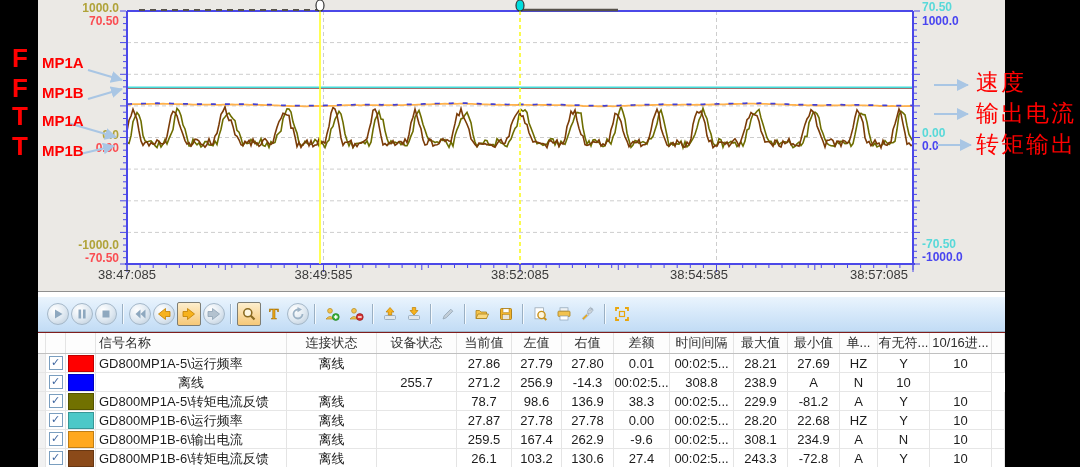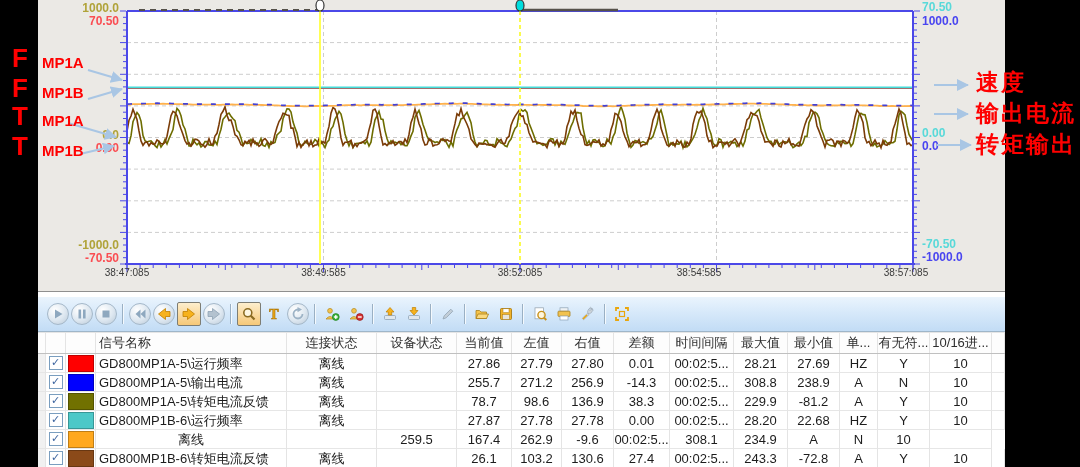--- a/index.html
+++ b/index.html
@@ -1,26 +1,26 @@
 <!DOCTYPE html>
 <html><head>
 <meta charset="utf-8">
 <style>
   html,body{margin:0;padding:0;background:#000;}
   body{font-family:"Liberation Sans",sans-serif;}
   #stage{position:relative;width:1080px;height:467px;background:#000;overflow:hidden;}
   
-  #app{position:absolute;left:38px;top:0;width:967px;height:353px;background:#e5e5e5;}
+  #app{position:absolute;left:38px;top:0;width:967px;height:353px;background:#7f1d1d;}
   
   #chart-panel{position:relative;width:967px;height:291px;background:#ebe9e5;}
   #chart-svg{position:absolute;left:0;top:0;}
   .axlbl{position:absolute;font-size:12px;font-weight:bold;line-height:13px;white-space:nowrap;}
   .axlbl.right{left:884px;}
   .axlbl.left{width:81px;text-align:right;left:0;}
-  .xlbl{position:absolute;top:267px;transform:translateX(-50%);font-size:10px;color:#3a3a3a;white-space:nowrap;}
+  .xlbl{position:absolute;top:267px;transform:translateX(-50%);font-size:13px;color:#3a3a3a;white-space:nowrap;}
   #divider{height:5px;background:#fff;border-top:1px solid #8f8f8f;}
   
   #toolbar{height:34px;background:linear-gradient(#eaf4fd,#d7e9fa 45%,#c2dcf5);border-bottom:1px solid #9fb6c9;display:flex;align-items:center;padding-left:8px;}
   .tbtn{width:22px;height:22px;margin:0 1px;display:flex;align-items:center;justify-content:center;flex:0 0 auto;}
   .tbtn.circle{border-radius:50%;background:radial-gradient(circle at 35% 30%,#ffffff,#dde7f0 55%,#b9c9d8);border:1px solid #a5b8c9;width:20px;height:20px;}
   .tbtn.selected{background:linear-gradient(#fdeecd,#f6c878);border:1px solid #7d7d74;border-radius:2px;}
   .tsep{width:1px;height:20px;background:#9ab0c4;border-right:1px solid #f4f9fd;margin:0 4px;flex:0 0 auto;}
   
   #sigtable{--cols:8px 20px 30px 191px 90px 80px 55px 50px 52px 56px 64px 54px 52px 38px 52px 62px 1fr;
             background:#fff;margin-top:1px;font-size:13px;color:#1c1c1c;}
@@ -29,21 +29,21 @@
   .tc{border-right:1px solid #e4e4e4;border-bottom:1px solid #e6e6e6;overflow:hidden;white-space:nowrap;text-align:center;}
   .trow.head .tc{border-bottom:none;background:#fdfdfd;}
   .tc.name{text-align:left;padding-left:3px;}
   .tc.ind{background:#f1f1f1;}
   .cb{display:inline-block;width:12px;height:12px;border:1px solid #7a9ebf;background:#fff;vertical-align:middle;line-height:11px;font-size:11px;color:#3f66a0;text-align:center;margin-top:-3px;}
   .swatch{display:inline-block;width:24px;height:15px;vertical-align:middle;margin-top:-3px;border:1px solid rgba(0,0,0,.25);}
   
   .annL{position:absolute;display:flex;align-items:flex-end;color:#f00;font-weight:bold;z-index:6;}
   .annL .main{font-size:26px;line-height:21px;}
   .annL .sub{font-size:15px;line-height:13px;margin-left:14px;}
-  .annR{position:absolute;left:976px;color:#f00;font-weight:bold;font-size:23px;line-height:25px;letter-spacing:2px;white-space:nowrap;z-index:6;}
+  .annR{position:absolute;left:976px;color:#f00;font-weight:normal;font-size:23px;line-height:25px;letter-spacing:2px;white-space:nowrap;z-index:6;}
   #arrows{position:absolute;left:0;top:0;z-index:5;pointer-events:none;}
 </style>
 </head>
 <body>
 
 <div id="stage">
 
   <div id="app">
 
     <div id="chart-panel">
@@ -242,21 +242,21 @@
       <div class="axlbl right" style="top: 15px; color: rgb(73, 69, 240);">1000.0</div>
       <div class="axlbl right" style="top: 127px; color: rgb(88, 217, 217);">0.00</div>
       <div class="axlbl right" style="top: 140px; color: rgb(73, 69, 240);">0.0</div>
       <div class="axlbl right" style="top: 238px; color: rgb(88, 217, 217);">-70.50</div>
       <div class="axlbl right" style="top: 251px; color: rgb(73, 69, 240);">-1000.0</div>
 
       <div class="xlbl" style="left:89px">38:47:085</div>
       <div class="xlbl" style="left:285.5px">38:49:585</div>
       <div class="xlbl" style="left:482px">38:52:085</div>
       <div class="xlbl" style="left:661px">38:54:585</div>
-      <div class="xlbl" style="left:868px">38:57:085</div>
+      <div class="xlbl" style="left:841px">38:57:085</div>
     </div>
 
     <div id="divider"></div>
 
     <div id="toolbar">
         <div class="tbtn circle">
           <svg width="16" height="16" viewBox="0 0 16 16">
             <polygon points="5,3.5 12.5,8 5,12.5" fill="#8ea8bf"></polygon>
           </svg>
         </div>
@@ -433,21 +433,20 @@
           <div class="tc">27.69</div>
           <div class="tc">HZ</div>
           <div class="tc">Y</div>
           <div class="tc">10</div>
           <div class="tc"></div>
         </div>
         <div class="trow">
           <div class="tc ind"></div>
           <div class="tc"><span class="cb">✓</span></div>
           <div class="tc"><span class="swatch" style="background:#0000ff"></span></div>
-          <div class="tc name">GD800MP1A-5\输出电流</div>
           <div class="tc">离线</div>
           <div class="tc"></div>
           <div class="tc">255.7</div>
           <div class="tc">271.2</div>
           <div class="tc">256.9</div>
           <div class="tc">-14.3</div>
           <div class="tc">00:02:5...</div>
           <div class="tc">308.8</div>
           <div class="tc">238.9</div>
           <div class="tc">A</div>
@@ -490,20 +489,21 @@
           <div class="tc">22.68</div>
           <div class="tc">HZ</div>
           <div class="tc">Y</div>
           <div class="tc">10</div>
           <div class="tc"></div>
         </div>
         <div class="trow">
           <div class="tc ind"></div>
           <div class="tc"><span class="cb">✓</span></div>
           <div class="tc"><span class="swatch" style="background:#ffa81e"></span></div>
+          <div class="tc name">GD800MP1B-6\输出电流</div>
           <div class="tc">离线</div>
           <div class="tc"></div>
           <div class="tc">259.5</div>
           <div class="tc">167.4</div>
           <div class="tc">262.9</div>
           <div class="tc">-9.6</div>
           <div class="tc">00:02:5...</div>
           <div class="tc">308.1</div>
           <div class="tc">234.9</div>
           <div class="tc">A</div>

